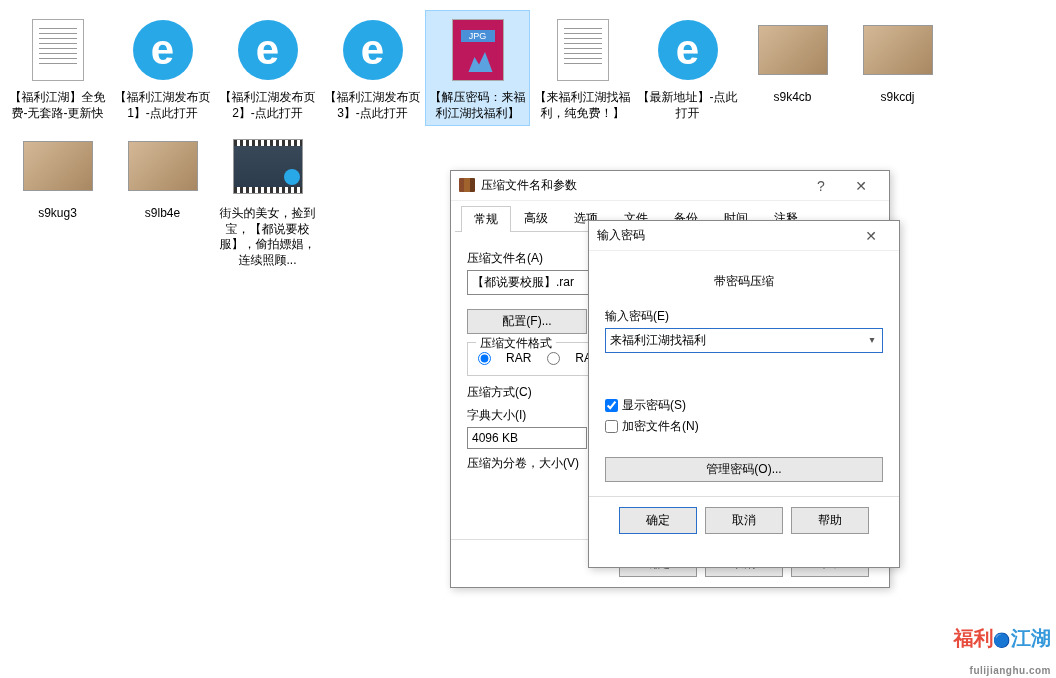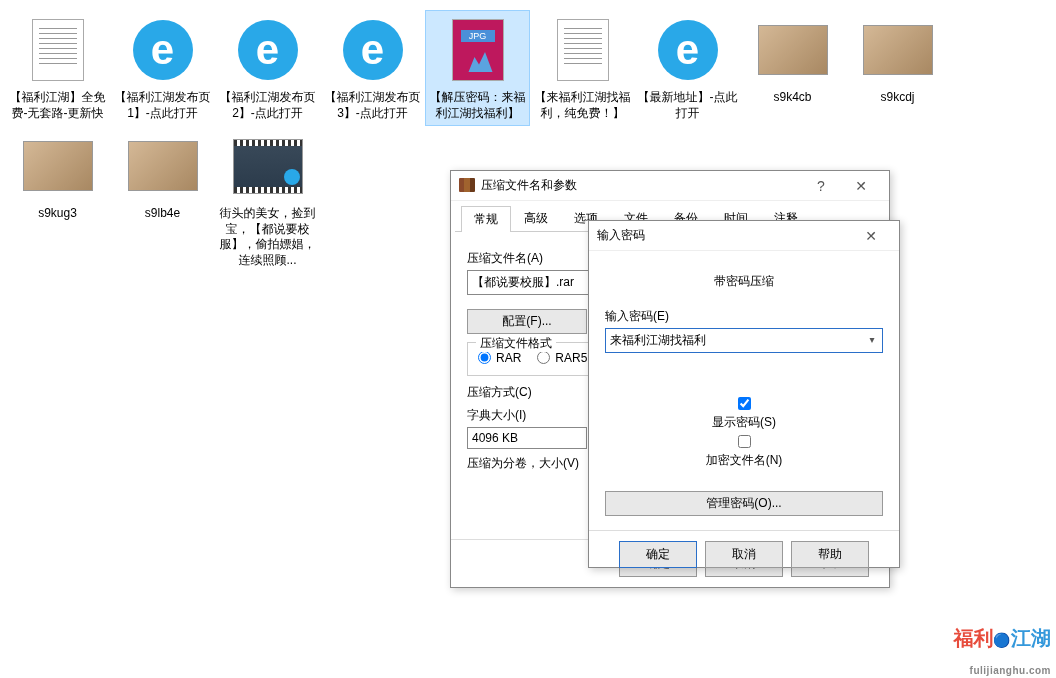--- a/index.html
+++ b/index.html
@@ -34,25 +34,25 @@
 .tab.active { border-color: #ccc; background: #fff; position: relative; top: 1px; }
 .dialog-body { padding: 12px 16px; }
 .field-label { font-size: 12px; margin: 6px 0 3px; }
 .text-input { width: 100%; border: 1px solid #888; padding: 3px 4px; font-size: 12px; background: #fff; }
 .text-input.combo { position: relative; }
 .combo-arrow { position: absolute; right: 2px; top: 2px; width: 16px; height: 16px; display: flex; align-items: center; justify-content: center; font-size: 10px; color: #555; }
 .btn-std { border: 1px solid #999; background: #e8e8e8; padding: 3px 0; font-size: 12px; cursor: pointer; text-align: center; }
 .fieldset { border: 1px solid #ccc; padding: 8px 10px 10px; margin: 8px 0; position: relative; }
 .fieldset .legend { position: absolute; top: -8px; left: 8px; background: #fff; padding: 0 4px; font-size: 12px; }
 .radio-row { display: flex; gap: 16px; align-items: center; font-size: 12px; }
-.radio-row label { display: flex; align-items: flex-start; gap: 5px; }
+.radio-row label { display: flex; align-items: flex-end; gap: 15px; }
 .button-row { display: flex; gap: 8px; justify-content: center; padding: 10px; border-top: 1px solid #ddd; }
 .button-row .btn-std { width: 78px; padding: 4px 0; }
 .dialog1 .button-row { position: absolute; bottom: 0; left: 0; right: 0; justify-content: flex-end; padding-right: 20px; }
-.checkbox-row { display: flex; align-items: center; gap: 4px; font-size: 12px; margin: 4px 0; flex-direction: column; }
+.checkbox-row { display: flex; align-items: center; gap: 4px; font-size: 12px; margin: 4px 0; }
 .dialog2 .body { padding: 14px 16px; }
 .dialog2 .subtitle { text-align: center; font-size: 12px; margin: 8px 0 18px; }
 .watermark { position: absolute; right: 5px; bottom: 2px; text-align: right; }
 .watermark .cn { font-size: 20px; font-weight: bold; }
 .watermark .cn .r { color: #e74c3c; } .watermark .cn .b { color: #3498db; }
 .watermark .en { font-size: 10px; color: #888; font-weight: bold; letter-spacing: 0.5px; margin-top: 13px; }
 .books-icon { display: inline-block; width: 16px; height: 14px; background: linear-gradient(to right, #8b4a2a 0 33%, #a0632e 33% 66%, #6b3a1a 66% 100%); border-radius: 1px; }
 </style>
 </head>
 <body>

